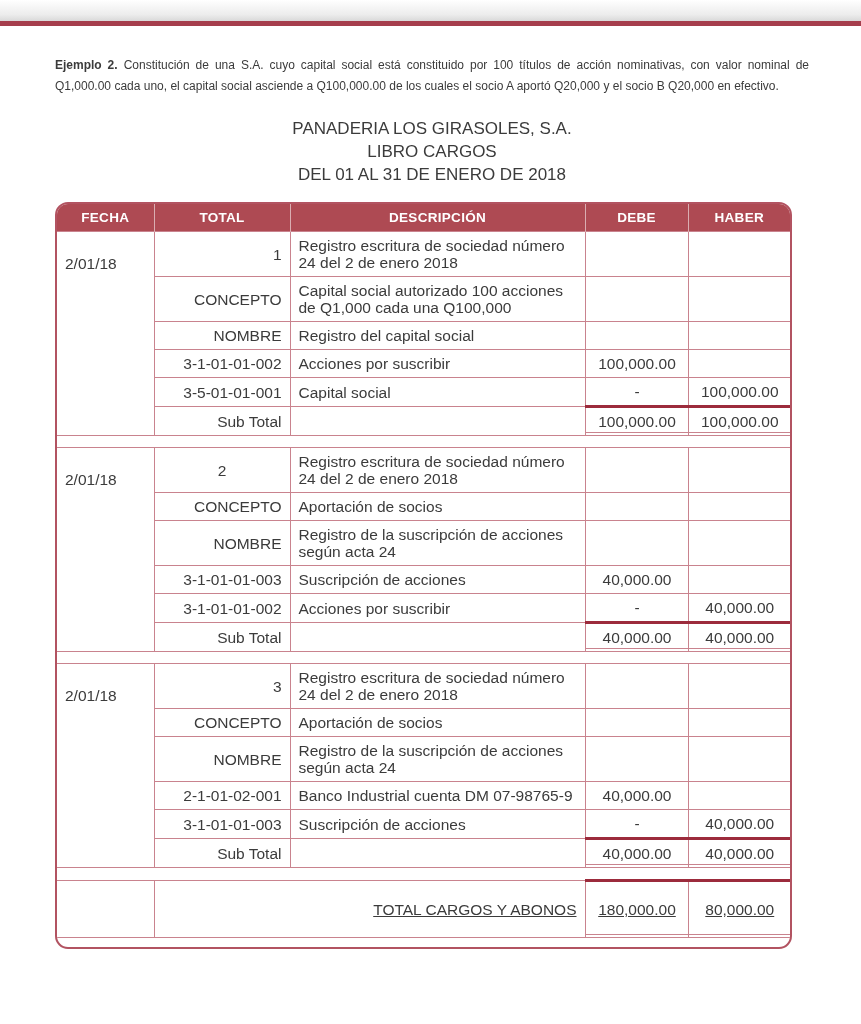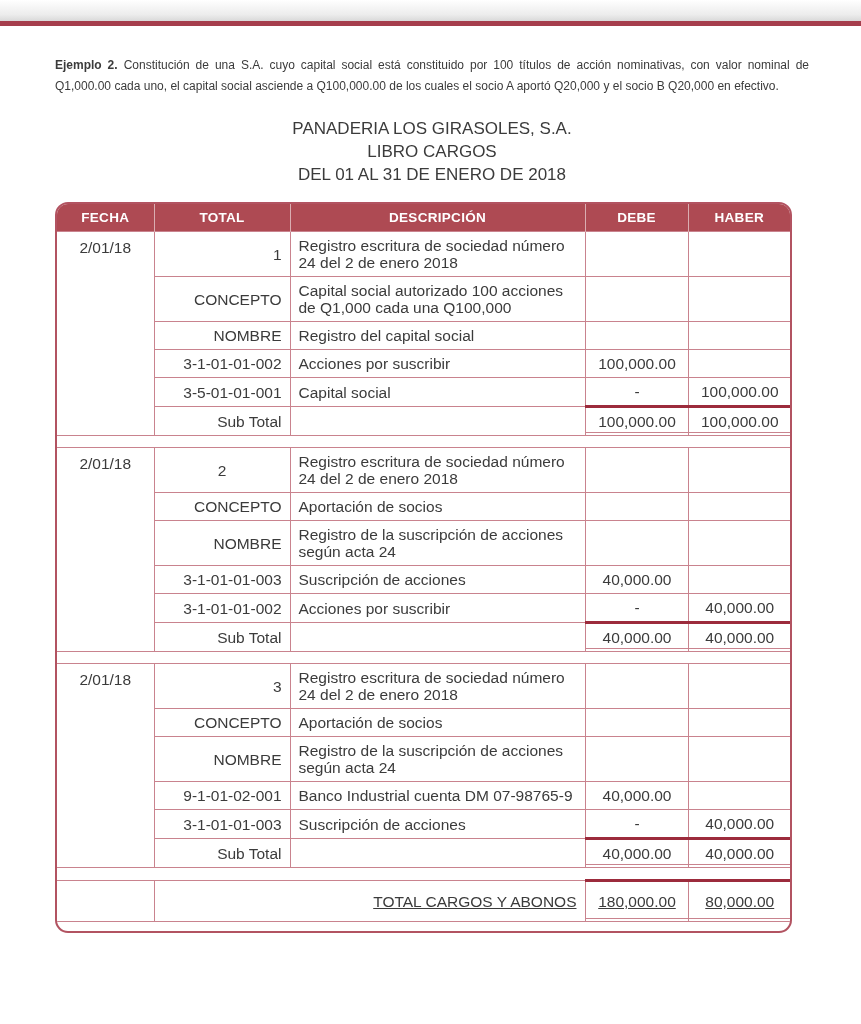--- a/index.html
+++ b/index.html
@@ -44,21 +44,21 @@
   }
   thead th + th{border-left:1px solid rgba(255,255,255,.55);}
   td{
     border:1px solid var(--gridline);
     font-size:15.5px;line-height:17px;
     padding:5px 8px;vertical-align:middle;
     overflow:hidden;
   }
   tr > td:first-child{border-left:none;}
   tr > td:last-child{border-right:none;}
-  td.fecha{text-align:center;vertical-align:top;padding-top:7px;}
+  td.fecha{vertical-align:top;padding-top:23px;}
   td.tipo{text-align:right;}
   td.align-right{text-align:right;}
   td.align-center{text-align:center;}
   td.amount{text-align:center;padding-right:7px;}
   td.thick-top{border-top:3px solid var(--dark);}
   td.dbl{position:relative;}
   td.dbl::after{
     content:"";position:absolute;left:0;right:0;bottom:2px;height:0;
     border-top:1px solid var(--gridline);
   }
@@ -193,21 +193,21 @@
               <td class="amount"></td>
               <td class="amount"></td>
             </tr>
             <tr>
               <td class="tipo">NOMBRE</td>
               <td class="desc">Registro de la suscripción de acciones según acta 24</td>
               <td class="amount"></td>
               <td class="amount"></td>
             </tr>
             <tr>
-              <td class="tipo">9-1-01-02-001</td>
+              <td class="tipo">2-1-01-02-001</td>
               <td class="desc">Banco Industrial cuenta DM 07-98765-9</td>
               <td class="amount">40,000.00</td>
               <td class="amount"></td>
             </tr>
             <tr>
               <td class="tipo">3-1-01-01-003</td>
               <td class="desc">Suscripción de acciones</td>
               <td class="amount">-</td>
               <td class="amount">40,000.00</td>
             </tr>

